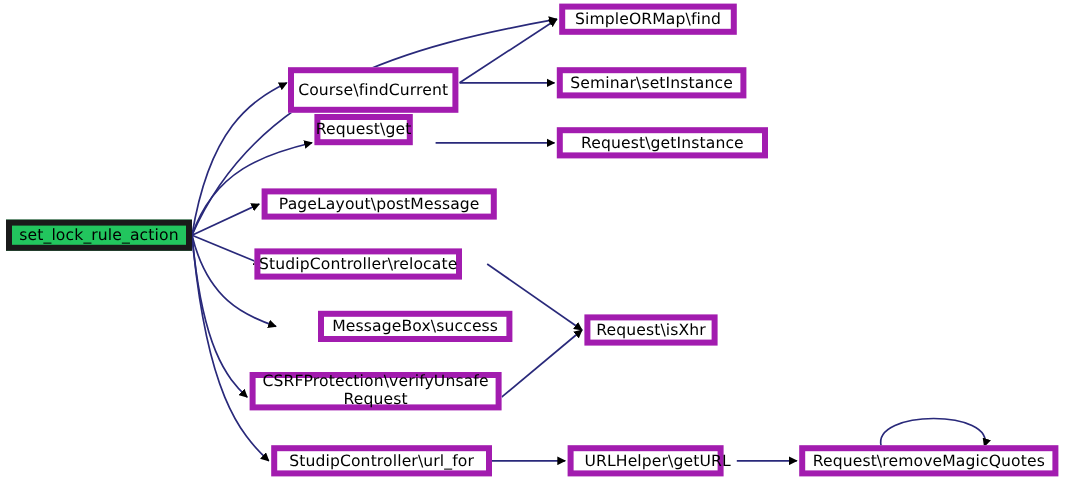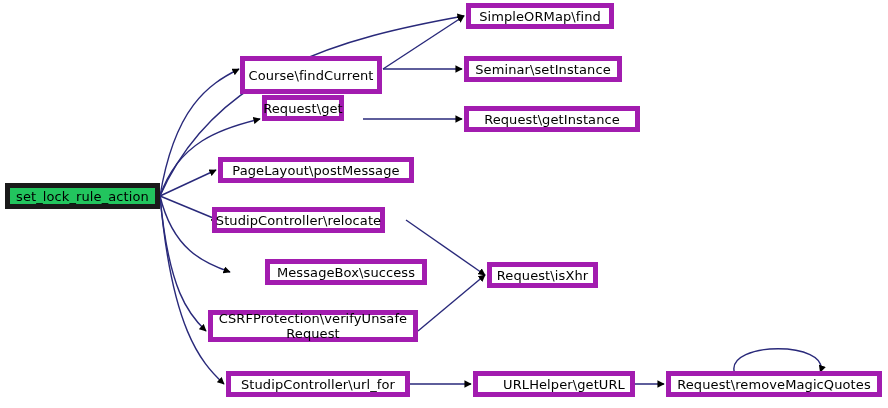--- a/index.html
+++ b/index.html
@@ -80,16 +80,16 @@
       <div class="node" style="left: 464px; top: 56px; width: 158px; height: 26px;">Seminar\setInstance</div>
       <div class="node" style="left: 262px; top: 95px; width: 82px; height: 26px;">Request\get</div>
       <div class="node" style="left: 464px; top: 106px; width: 176px; height: 26px;">Request\getInstance</div>
       <div class="node" style="left: 218px; top: 157px; width: 196px; height: 26px;">PageLayout\postMessage</div>
       <div class="node" style="left: 212px; top: 207px; width: 173px; height: 26px;">StudipController\relocate</div>
       <div class="node" style="left: 232px; top: 259px; width: 162px; height: 26px; margin-left: 33px;">MessageBox\success</div>
       <div class="node" style="left: 487px; top: 262px; width: 111px; height: 26px;">Request\isXhr</div>
       <div class="node" style="left: 208px; top: 310px; width: 210px; height: 32px;">CSRFProtection\verifyUnsafe
 Request</div>
       <div class="node" style="left: 226px; top: 371px; width: 184px; height: 26px;">StudipController\url_for</div>
-      <div class="node" style="left: 473px; top: 371px; width: 162px; height: 26px; padding-left: 20px;">URLHelper\getURL</div>
+      <div class="node" style="left: 473px; top: 371px; width: 130px; height: 26px; padding-left: 20px;">URLHelper\getURL</div>
       <div class="node" style="left: 666px; top: 371px; width: 216px; height: 26px;">Request\removeMagicQuotes</div>
     </div>
 </div>
 
 </body></html>

